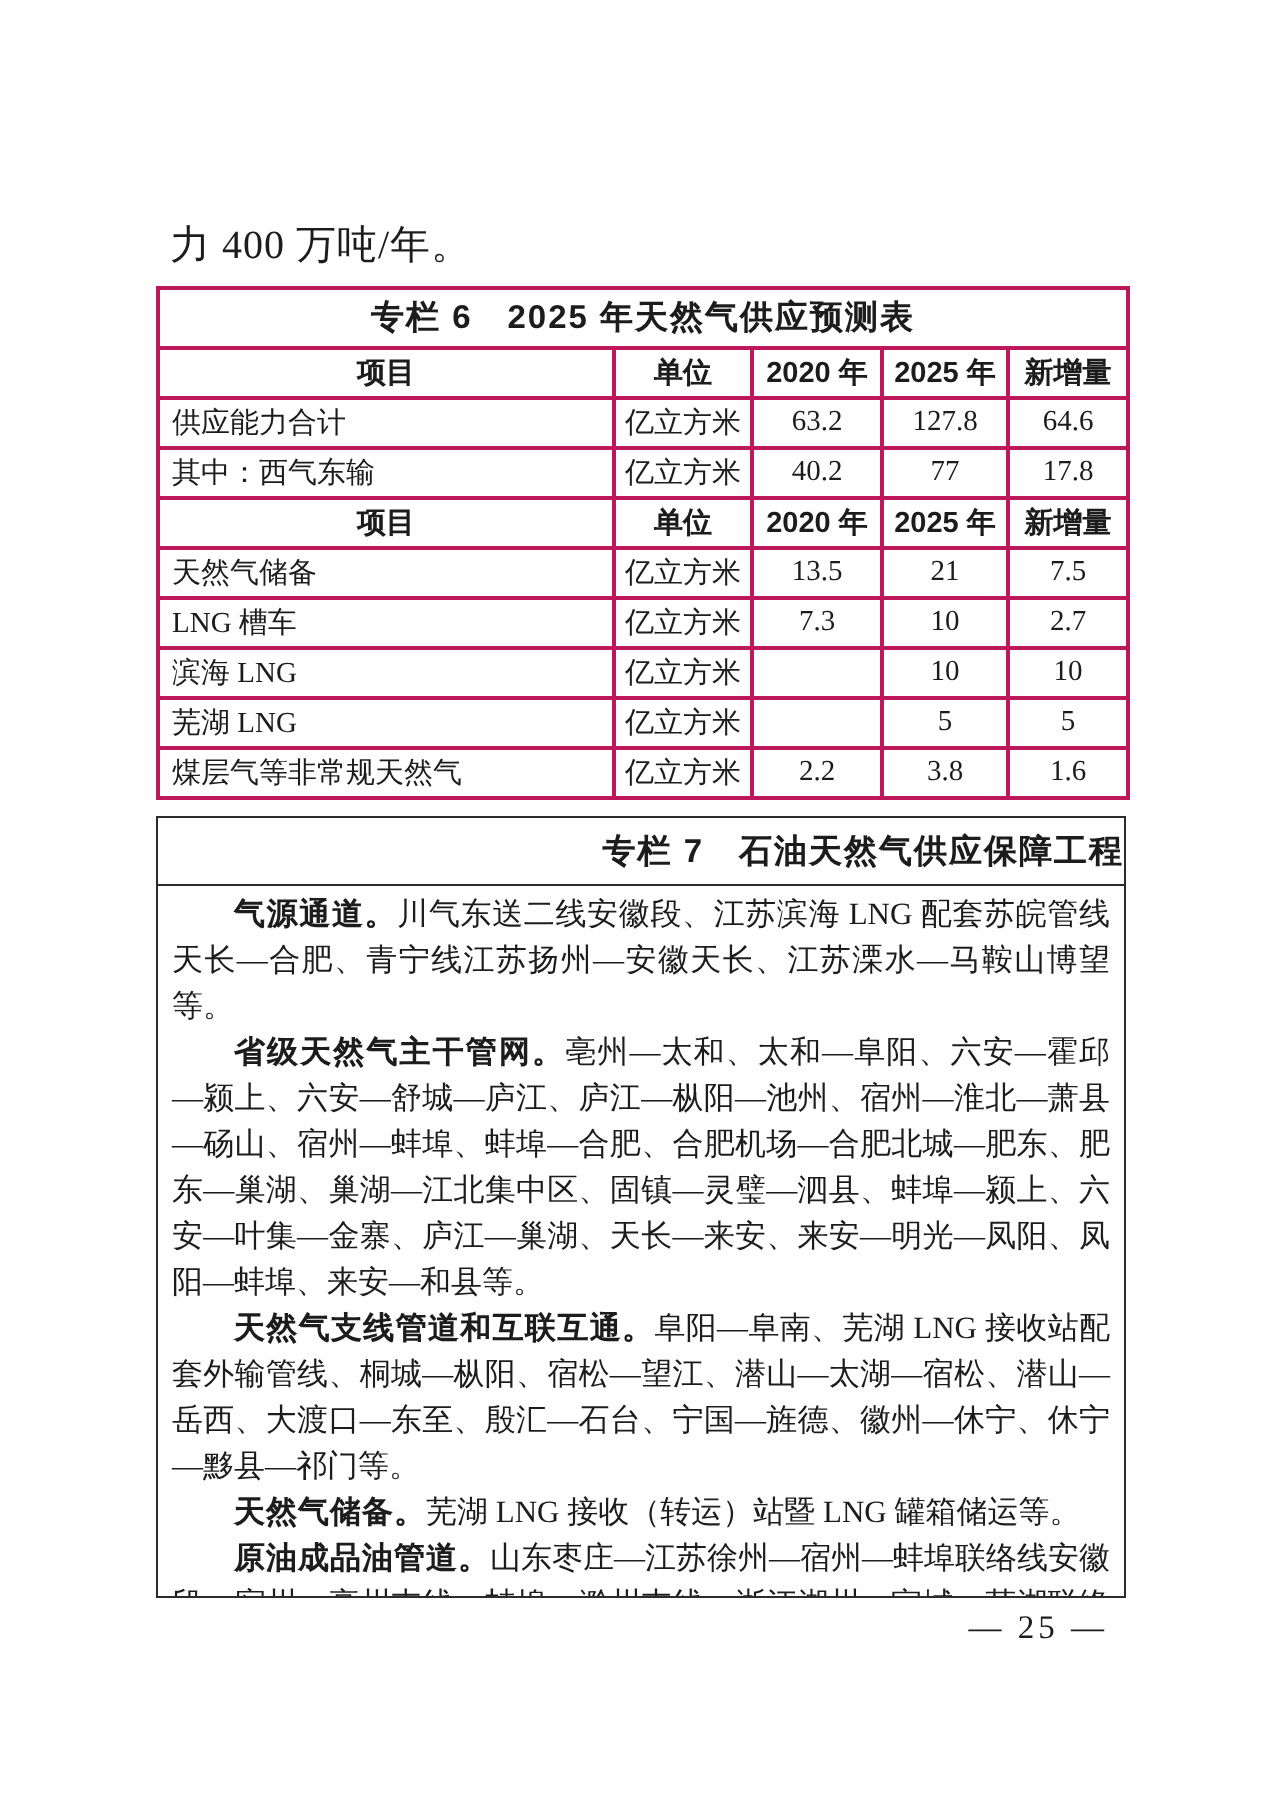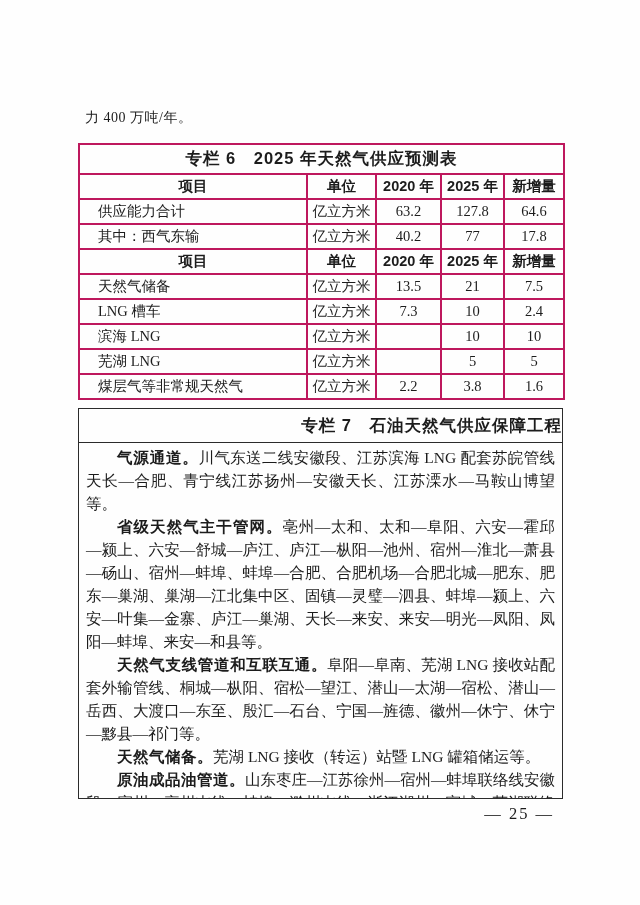--- a/index.html
+++ b/index.html
@@ -13,21 +13,21 @@
     height: 905px;
     background: #fefefe;
     font-family: "Liberation Serif", "DejaVu Serif", serif;
     color: #1c1c1c;
     overflow: hidden;
   }
   .top-text {
     position: absolute;
     left: 85px;
     top: 109px;
-    font-size: 14px;
+    font-size: 20px;
     letter-spacing: 0.5px;
   }
   
   table.forecast {
     position: absolute;
     left: 78px;
     top: 143px;
     width: 485px;
     border-collapse: collapse;
     table-layout: fixed;
@@ -49,21 +49,21 @@
     height: 26px;
     letter-spacing: 1px;
   }
   table.forecast tr.header-row td {
     font-family: Liberation Sans, sans-serif;
     font-weight: bold;
     font-size: 14.5px;
   }
   table.forecast tr.data-row td.first {
     text-align: left;
-    padding-left: 18px;
+    padding-left: 6px;
     margin-left: 48px;
   }
   
   .box7 {
     position: absolute;
     left: 78px;
     top: 408px;
     width: 485px;
     height: 391px;
     border: 1.5px solid #2b2b2b;
@@ -156,21 +156,21 @@
           <td>亿立方米</td>
           <td>13.5</td>
           <td>21</td>
           <td>7.5</td>
         </tr>
         <tr class="data-row">
           <td class="first">LNG 槽车</td>
           <td>亿立方米</td>
           <td>7.3</td>
           <td>10</td>
-          <td>2.4</td>
+          <td>2.7</td>
         </tr>
         <tr class="data-row">
           <td class="first">滨海 LNG</td>
           <td>亿立方米</td>
           <td></td>
           <td>10</td>
           <td>10</td>
         </tr>
         <tr class="data-row">
           <td class="first">芜湖 LNG</td>

